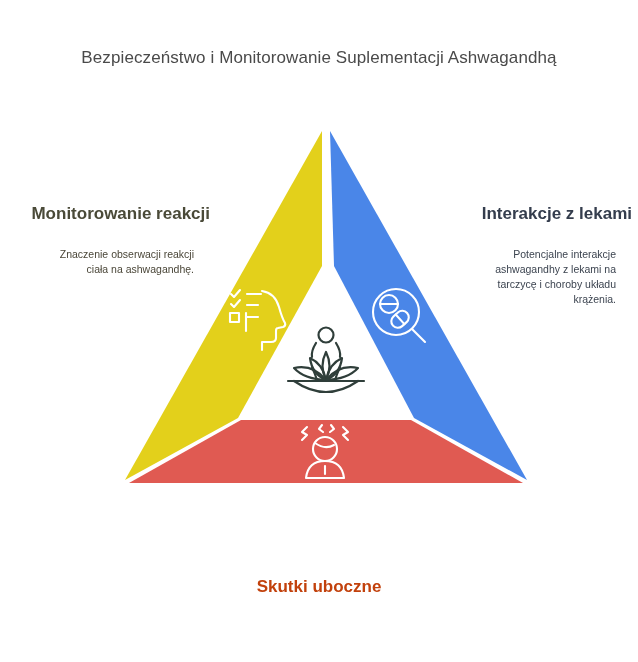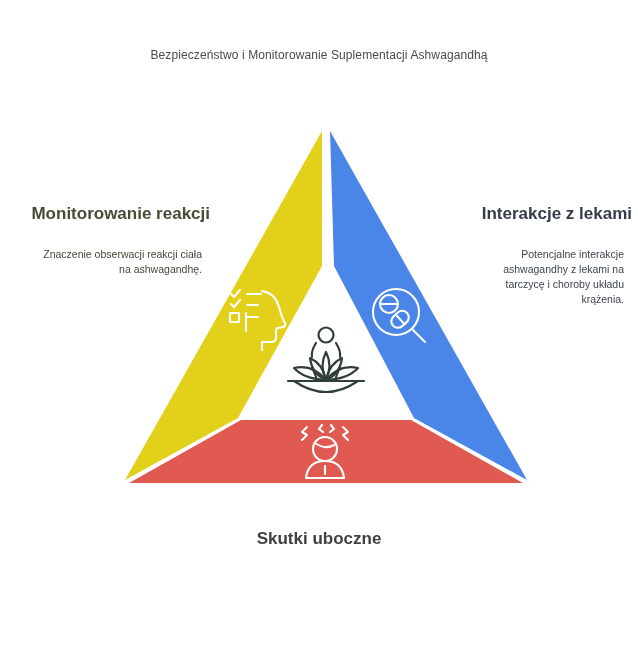--- a/index.html
+++ b/index.html
@@ -20,21 +20,21 @@
     height: 662px;
   }
 
   
   .title {
     position: absolute;
     left: 0;
     top: 48px;
     width: 638px;
     text-align: center;
-    font-size: 12px;
+    font-size: 17px;
     font-weight: 400;
     color: #4a4a4a;
     letter-spacing: 0.1px;
   }
 
   
   .diagram {
     position: absolute;
     left: 0;
     top: 0;
@@ -55,21 +55,21 @@
     font-size: 17px;
     font-weight: bold;
     line-height: 1.32;
     margin: 0;
   }
   .block .body {
     font-size: 10.5px;
     font-weight: 400;
     line-height: 1.42;
     color: #43474d;
-    margin: 8px;
+    margin: 16px;
   }
 
   
   .block-left {
     left: 26px;
     top: 203px;
     width: 184px;
     text-align: right;
   }
   .block-left .heading { color: #4a4a38; }
@@ -85,21 +85,21 @@
   .block-right .heading { color: #343d4d; }
   .block-right .body { margin-top: 22px; color: #3c4450; }
 
   
   .block-bottom {
     left: 169px;
     top: 528px;
     width: 300px;
     text-align: center;
   }
-  .block-bottom .heading { color: #404040; }
+  .block-bottom .heading { color: #c2410c; margin-top: 48px; }
   .block-bottom .body { margin-top: 18px; color: #4a3b38; }
 </style>
 </head>
 <body>
 
 <div class="stage">
 
   <div class="title">Bezpieczeństwo i Monitorowanie Suplementacji Ashwagandhą</div>
 
   <div class="diagram">

